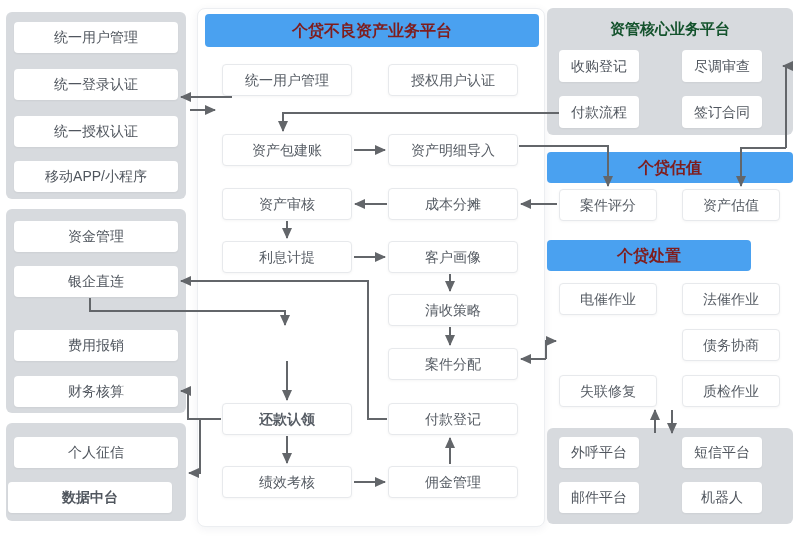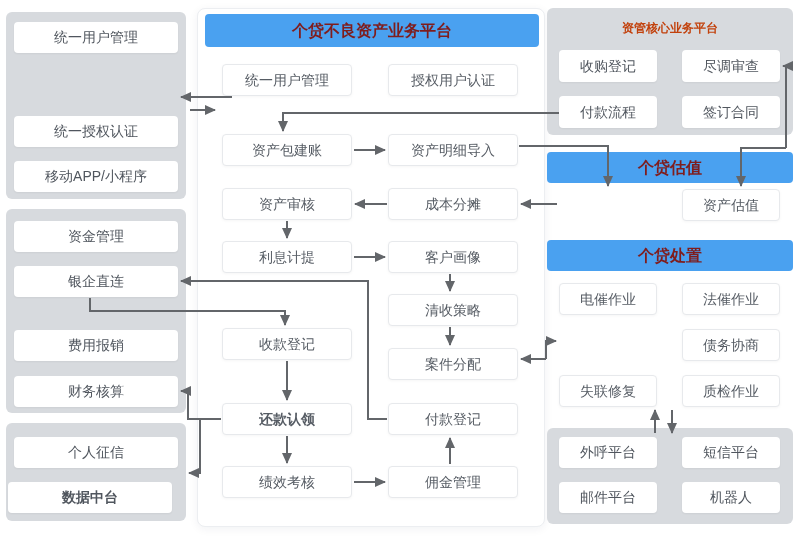--- a/index.html
+++ b/index.html
@@ -10,37 +10,38 @@
         font-size:14px;color:#50565e;text-align:center;line-height:31px;
         box-shadow:0 1px 2px rgba(0,0,0,0.05);white-space:nowrap;}
   .mainpanel{position:absolute;left:197px;top:8px;width:346px;height:517px;background:#ffffff;
         border:1px solid #eceef1;border-radius:8px;box-shadow:0 2px 10px rgba(13,35,67,0.06);}
   .bluehdr{position:absolute;background:#4aa1f0;border-radius:4px;color:#7f1d1d;font-weight:bold;
         text-align:center;font-size:16px;white-space:nowrap;}
   .obox{position:absolute;width:130px;height:32px;background:#ffffff;border:1px solid #e7e9ec;
         border-radius:4px;font-size:14px;color:#565c64;text-align:center;line-height:30px;
         box-sizing:border-box;box-shadow:0 1px 3px rgba(0,0,0,0.04);white-space:nowrap;}
   .sbox{width:98px;}
-  .gbox{position:absolute;width:98px;height:32px;background:#ffffff;border-radius:4px;
+  .gbox{position:absolute;width:80px;height:32px;background:#ffffff;border-radius:4px;
         font-size:14px;color:#50565e;text-align:center;line-height:32px;
         box-shadow:0 1px 2px rgba(0,0,0,0.05);white-space:nowrap;}
-  .ptitle{position:absolute;left:547px;width:246px;font-weight:bold;font-size:12px;color:#c2410c;
+  .ptitle{position:absolute;left:547px;width:246px;font-weight:bold;font-size:15px;color:#14532d;
         text-align:center;white-space:nowrap;}
   #connectors{position:absolute;left:0;top:0;width:800px;height:546px;pointer-events:none;}
 </style>
 </head>
 <body>
 
 <div id="canvas">
 
   <div class="panel" style="left:6px;top:12px;width:180px;height:187px;"></div>
   <div class="panel" style="left:6px;top:209px;width:180px;height:204px;"></div>
   <div class="panel" style="left:6px;top:423px;width:180px;height:98px;"></div>
 
   <div class="wbox" style="left:14px;top:22px;">统一用户管理</div>
+  <div class="wbox" style="left:14px;top:69px;">统一登录认证</div>
   <div class="wbox" style="left:14px;top:116px;">统一授权认证</div>
   <div class="wbox" style="left:14px;top:161px;">移动APP/小程序</div>
   <div class="wbox" style="left:14px;top:221px;">资金管理</div>
   <div class="wbox" style="left:14px;top:266px;">银企直连</div>
   <div class="wbox" style="left:14px;top:330px;">费用报销</div>
   <div class="wbox" style="left:14px;top:376px;">财务核算</div>
   <div class="wbox" style="left:14px;top:437px;">个人征信</div>
   <div class="wbox" style="left:8px;top:482px;font-weight:bold;">数据中台</div>
 
   <div class="mainpanel"></div>
@@ -48,38 +49,38 @@
 
   <div class="obox" style="left:222px;top:64px;">统一用户管理</div>
   <div class="obox" style="left:388px;top:64px;">授权用户认证</div>
   <div class="obox" style="left:222px;top:134px;">资产包建账</div>
   <div class="obox" style="left:388px;top:134px;">资产明细导入</div>
   <div class="obox" style="left:222px;top:188px;">资产审核</div>
   <div class="obox" style="left:388px;top:188px;">成本分摊</div>
   <div class="obox" style="left:222px;top:241px;">利息计提</div>
   <div class="obox" style="left:388px;top:241px;">客户画像</div>
   <div class="obox" style="left:388px;top:294px;">清收策略</div>
-  <div class="obox" style="left:222px;top:328px;">收款登记</div>
   <div class="obox" style="left:388px;top:348px;">案件分配</div>
   <div class="obox" style="left:222px;top:403px;font-weight:bold;">还款认领</div>
   <div class="obox" style="left:388px;top:403px;">付款登记</div>
   <div class="obox" style="left:222px;top:466px;">绩效考核</div>
   <div class="obox" style="left:388px;top:466px;">佣金管理</div>
 
   <div class="panel" style="left:547px;top:8px;width:246px;height:127px;"></div>
   <div class="ptitle" style="top:20px;">资管核心业务平台</div>
   <div class="gbox" style="left:559px;top:50px;">收购登记</div>
   <div class="gbox" style="left:682px;top:50px;">尽调审查</div>
   <div class="gbox" style="left:559px;top:96px;">付款流程</div>
   <div class="gbox" style="left:682px;top:96px;">签订合同</div>
 
   <div class="bluehdr" style="left:547px;top:152px;width:246px;height:31px;line-height:31px;">个贷估值</div>
+  <div class="obox sbox" style="left:559px;top:189px;">案件评分</div>
   <div class="obox sbox" style="left:682px;top:189px;">资产估值</div>
 
-  <div class="bluehdr" style="left:547px;top:240px;width:246px;height:31px;line-height:31px;">个贷处置</div>
+  <div class="bluehdr" style="left:547px;top:240px;width:204px;height:31px;line-height:31px;">个贷处置</div>
   <div class="obox sbox" style="left:559px;top:283px;">电催作业</div>
   <div class="obox sbox" style="left:682px;top:283px;">法催作业</div>
   <div class="obox sbox" style="left:682px;top:329px;">债务协商</div>
   <div class="obox sbox" style="left:559px;top:375px;">失联修复</div>
   <div class="obox sbox" style="left:682px;top:375px;">质检作业</div>
 
   <div class="panel" style="left:547px;top:428px;width:246px;height:96px;"></div>
   <div class="gbox" style="left:559px;top:437px;height:31px;line-height:31px;">外呼平台</div>
   <div class="gbox" style="left:682px;top:437px;height:31px;line-height:31px;">短信平台</div>
   <div class="gbox" style="left:559px;top:482px;height:31px;line-height:31px;">邮件平台</div>

